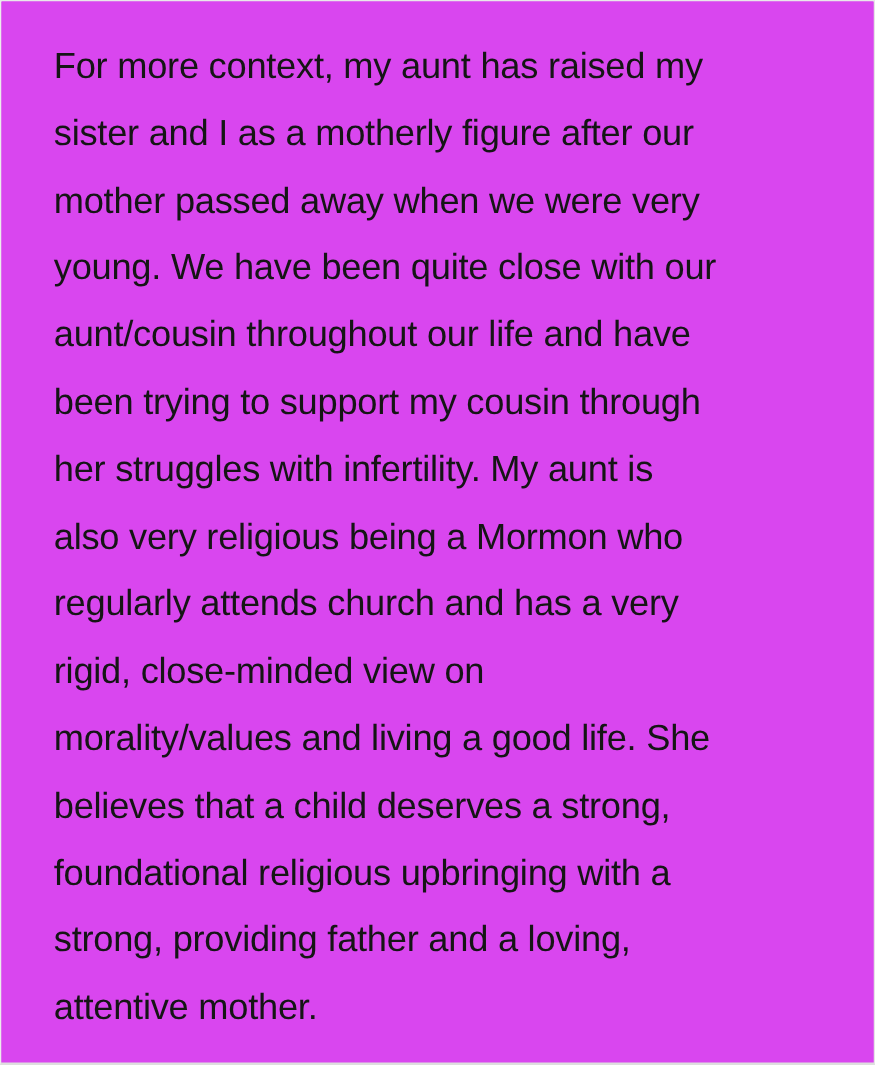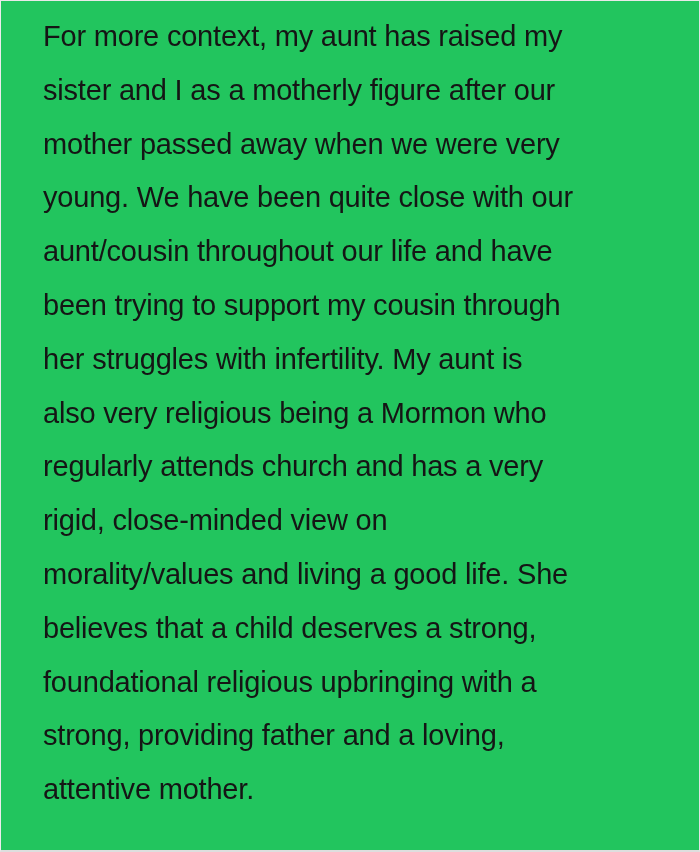--- a/index.html
+++ b/index.html
@@ -10,26 +10,26 @@
     width: 700px;
     height: 852px;
     overflow: hidden;
     background: #ffffff;
     font-family: "Liberation Sans", "DejaVu Sans", sans-serif;
   }
   .story-card {
     box-sizing: border-box;
     width: 700px;
     height: 852px;
-    background: #22c55e;
+    background: #d946ef;
     border-top: 1px solid #e9e9e9;
     border-left: 1px solid #ececec;
     border-right: 1px solid #e5e5e5;
     border-bottom: 2px solid #dedede;
-    padding: 9px 40px 20px 42px;
+    padding: 26px 40px 20px 42px;
   }
   .story-text {
     margin: 0;
     font-size: 29px;
     line-height: 53.8px;
     letter-spacing: -0.2px;
     color: #151515;
     white-space: pre;       
     font-weight: 400;
   }

